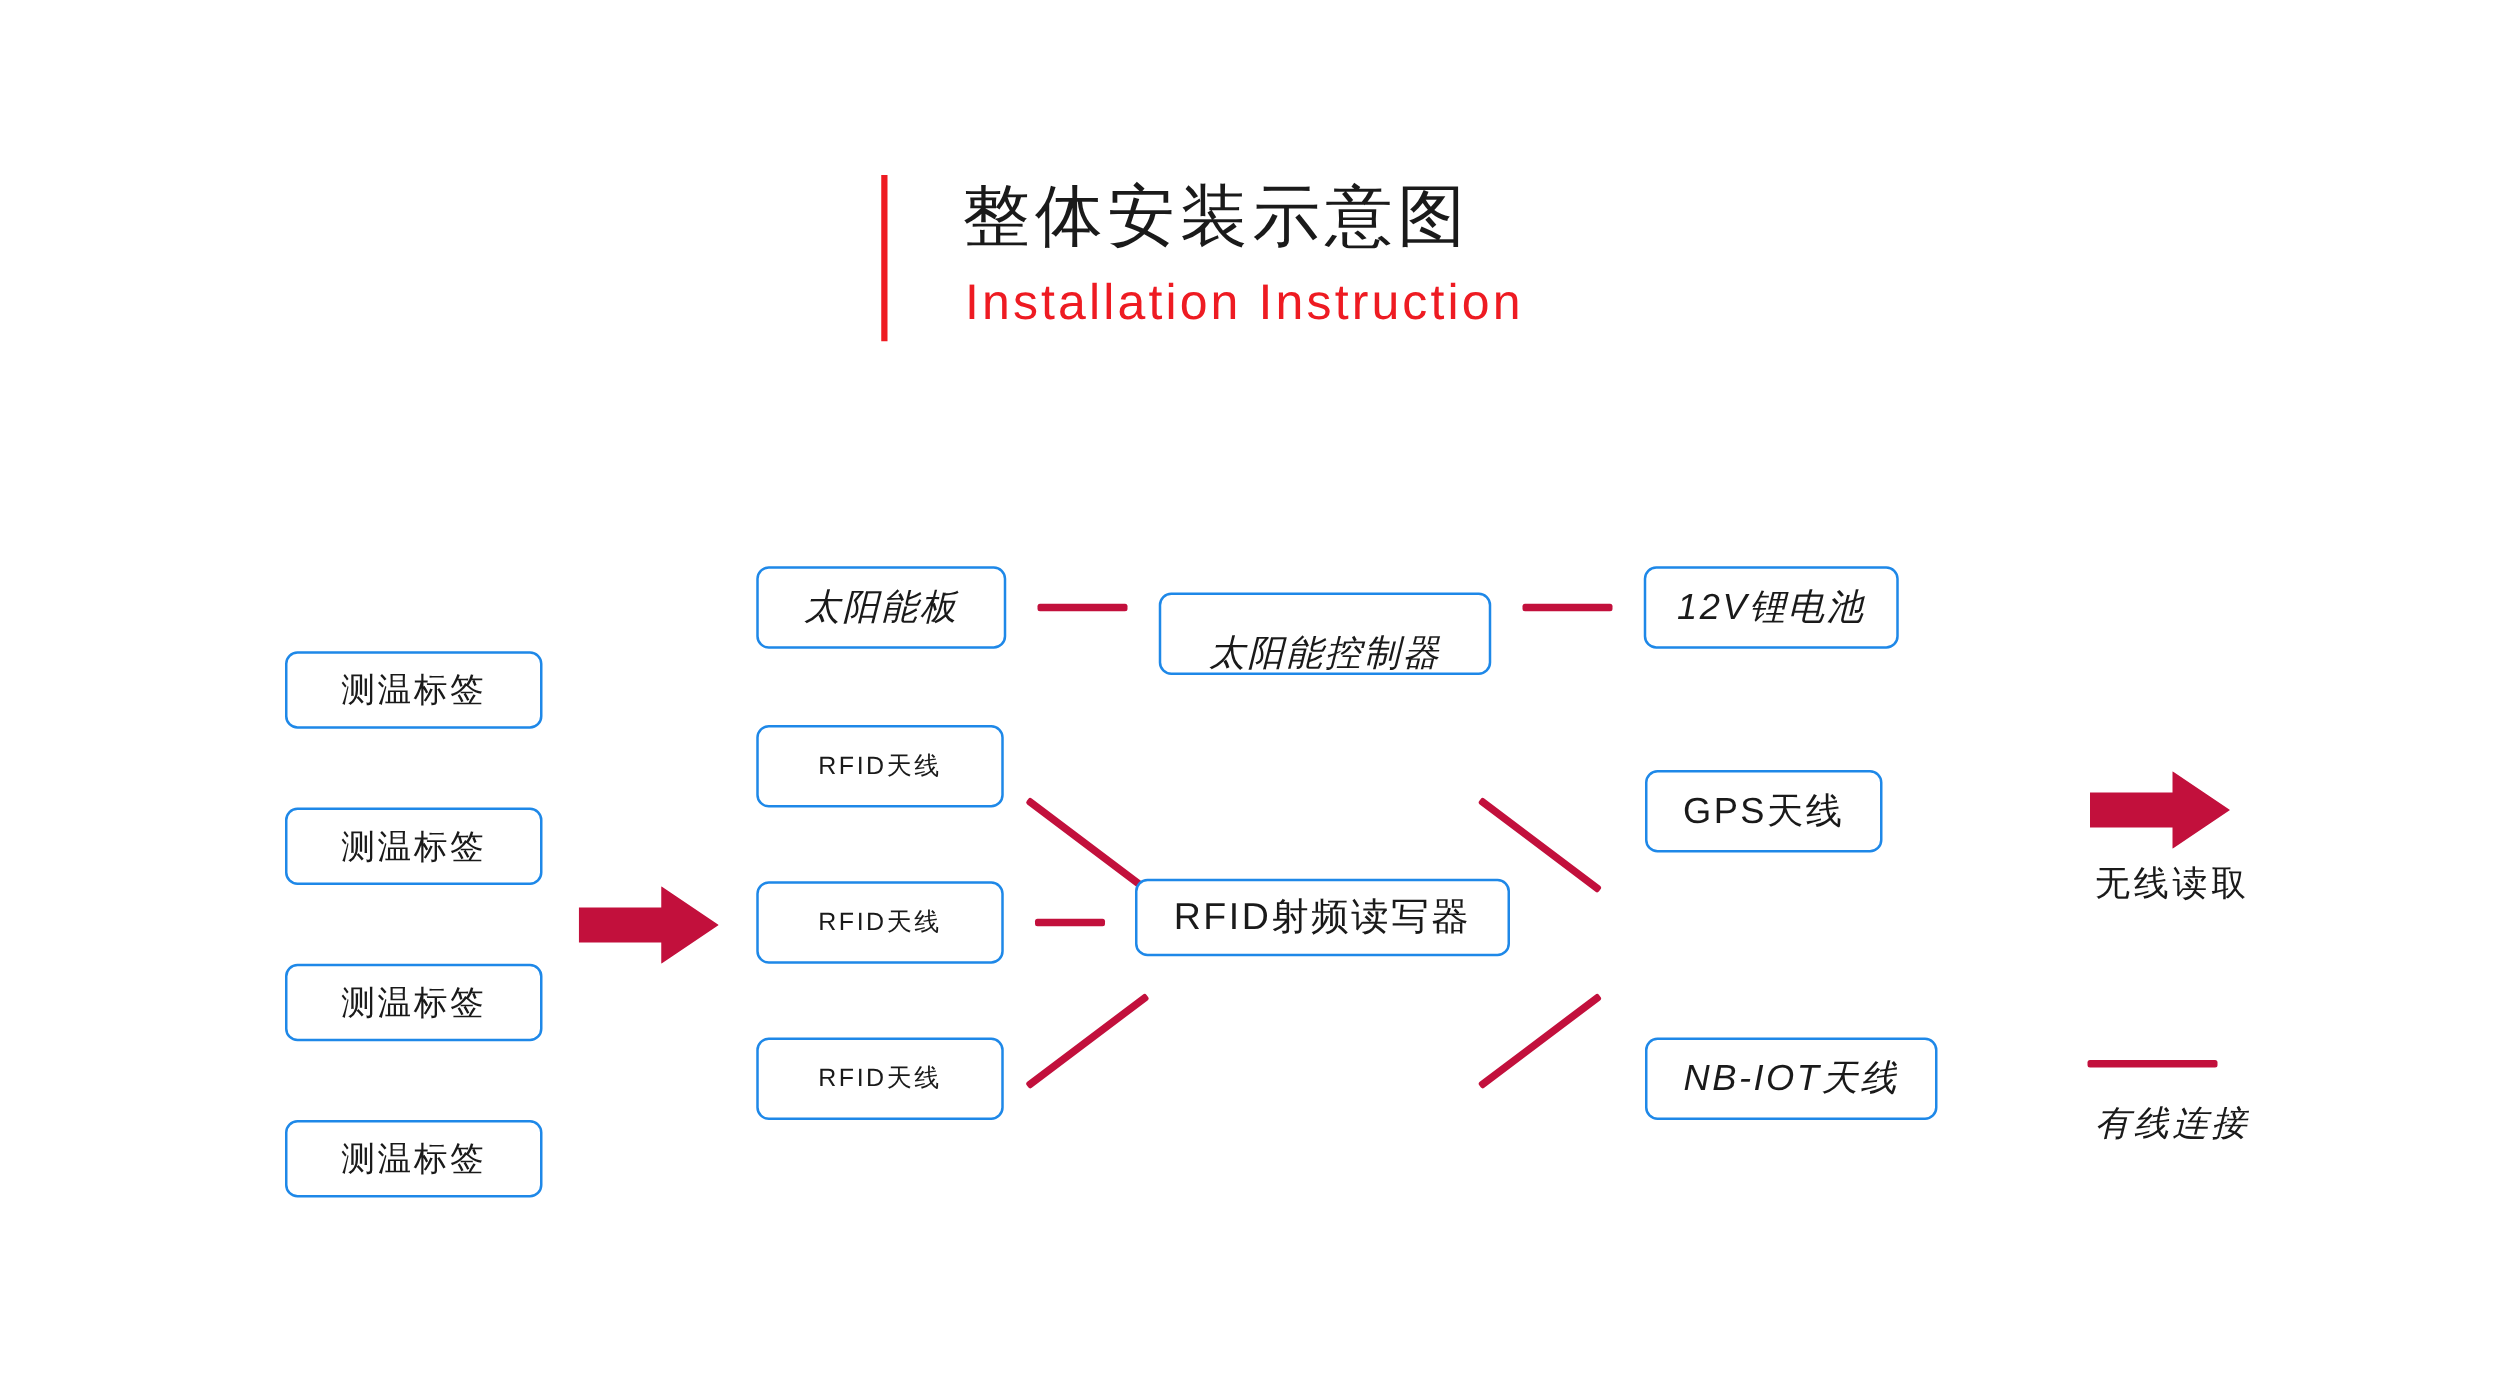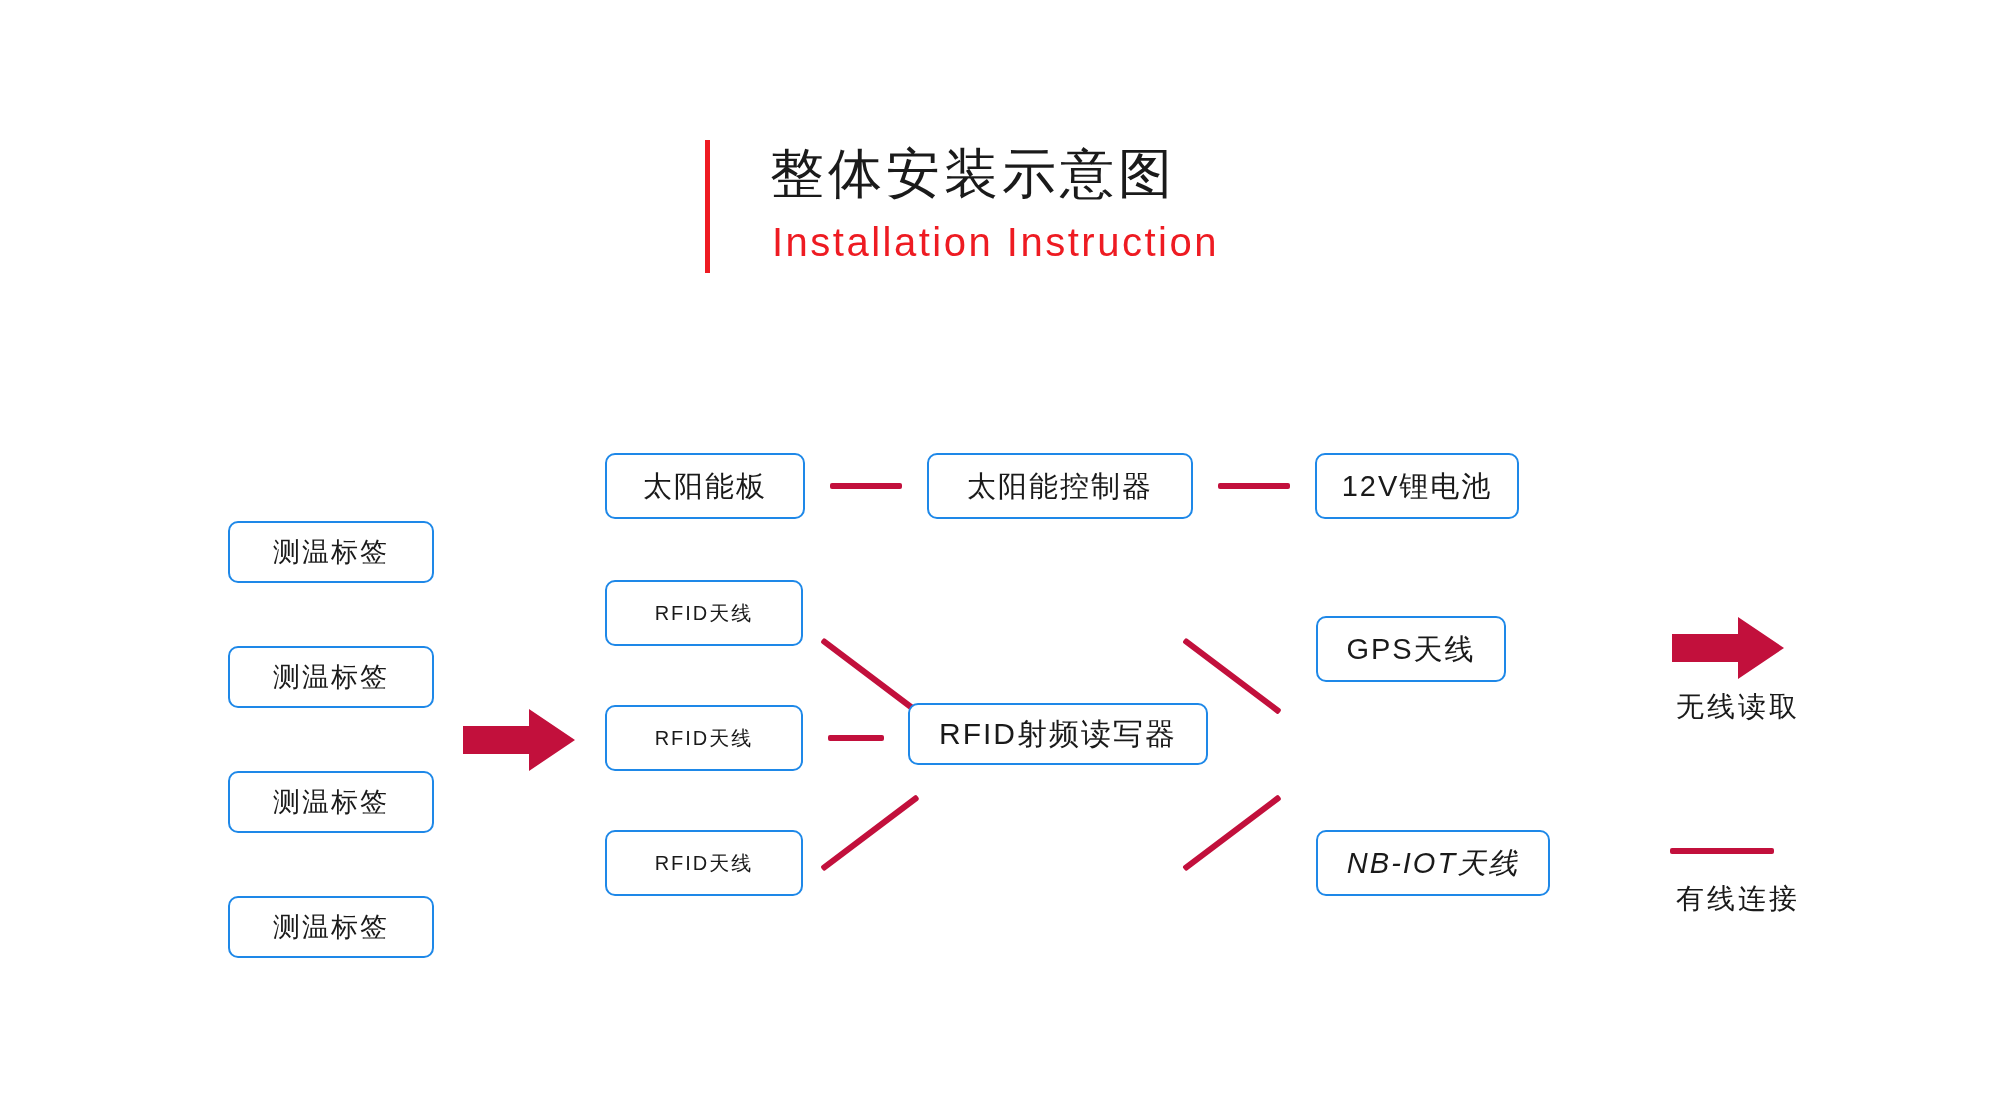--- a/index.html
+++ b/index.html
@@ -81,23 +81,23 @@
     width: 206px;
     height: 62px;
     font-size: 27px;
   }
   #tag-0 { top: 521px; }
   #tag-1 { top: 646px; }
   #tag-2 { top: 771px; }
   #tag-3 { top: 896px; }
 
   
-  .power-node { font-size: 29px; height: 66px; }
+  .power-node { font-size: 29px; height: 66px; font-style: italic; }
   #node-solar-panel      { left: 605px;  top: 453px; width: 200px; }
-  #node-solar-controller { left: 927px;  top: 453px; width: 266px; }
+  #node-solar-controller { left: 927px;  top: 474px; width: 266px; align-items: flex-end; }
   #node-battery          { left: 1315px; top: 453px; width: 204px; }
 
   
   .antenna-node {
     left: 605px;
     width: 198px;
     height: 66px;
     font-size: 20px;
   }
   #node-rfid-ant-0 { top: 580px; }
@@ -199,21 +199,21 @@
   .legend-label {
     position: absolute;
     font-size: 28px;
     color: #1a1a1a;
     letter-spacing: 3px;
     white-space: nowrap;
     text-align: center;
     width: 260px;
   }
   #legend-wireless-label { left: 1608px; top: 688px; }
-  #legend-wired-label    { left: 1608px; top: 880px; }
+  #legend-wired-label    { left: 1608px; top: 880px; font-style: italic; }
   #legend-line-icon {
     position: absolute;
     left: 1670px;
     top: 848px;
     width: 104px;
     height: 6px;
     background: #c2103c;
     border-radius: 2px;
   }
 </style>

